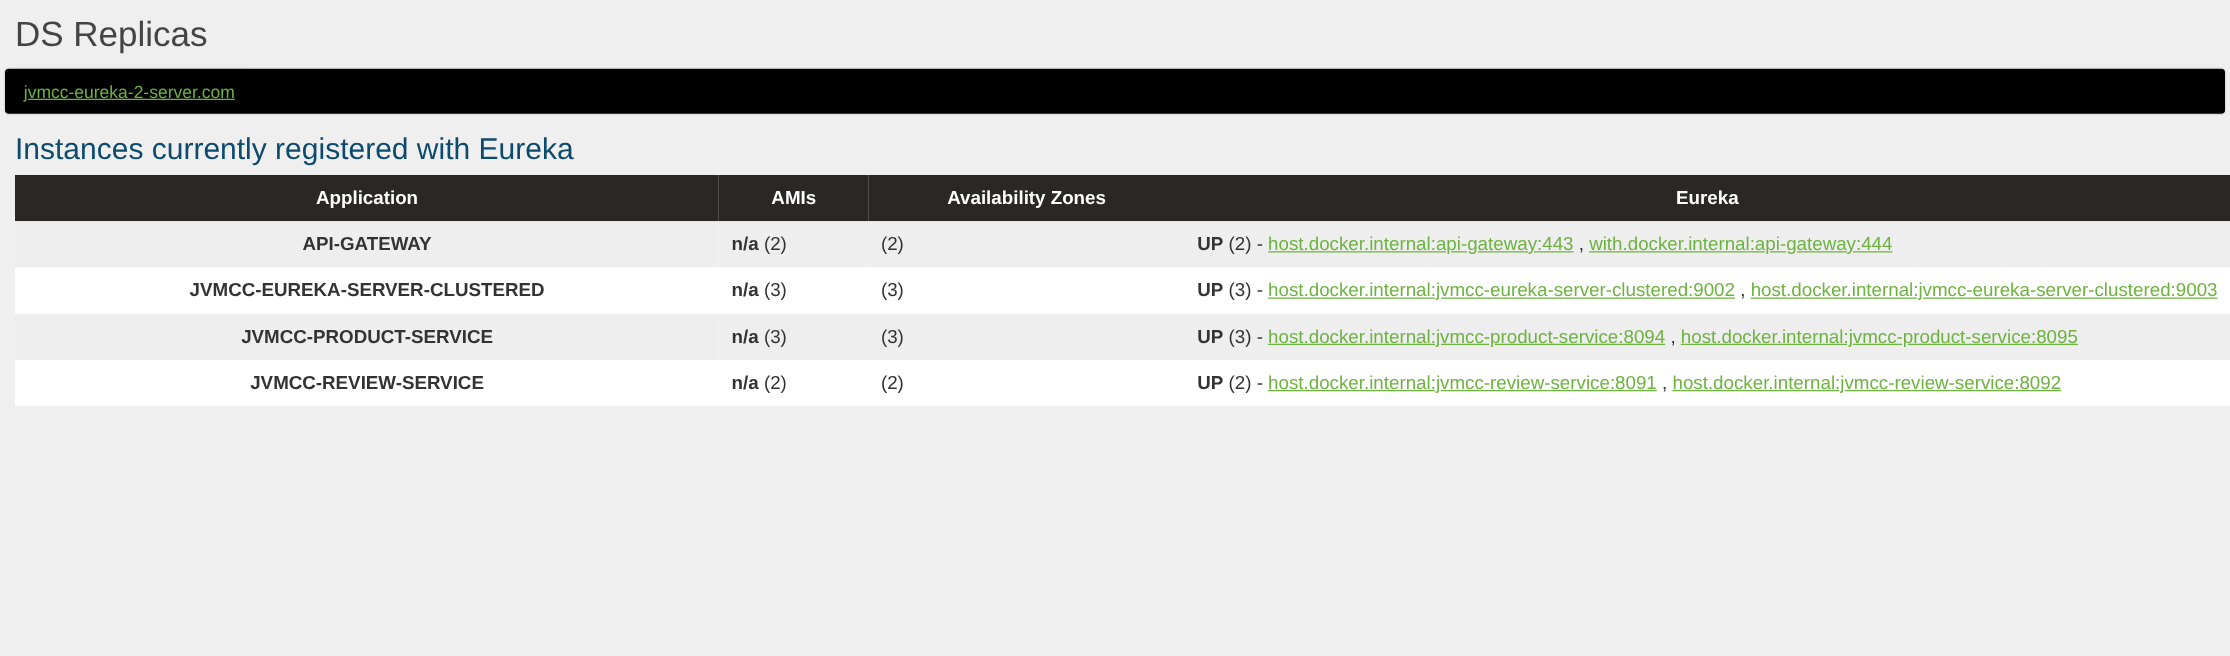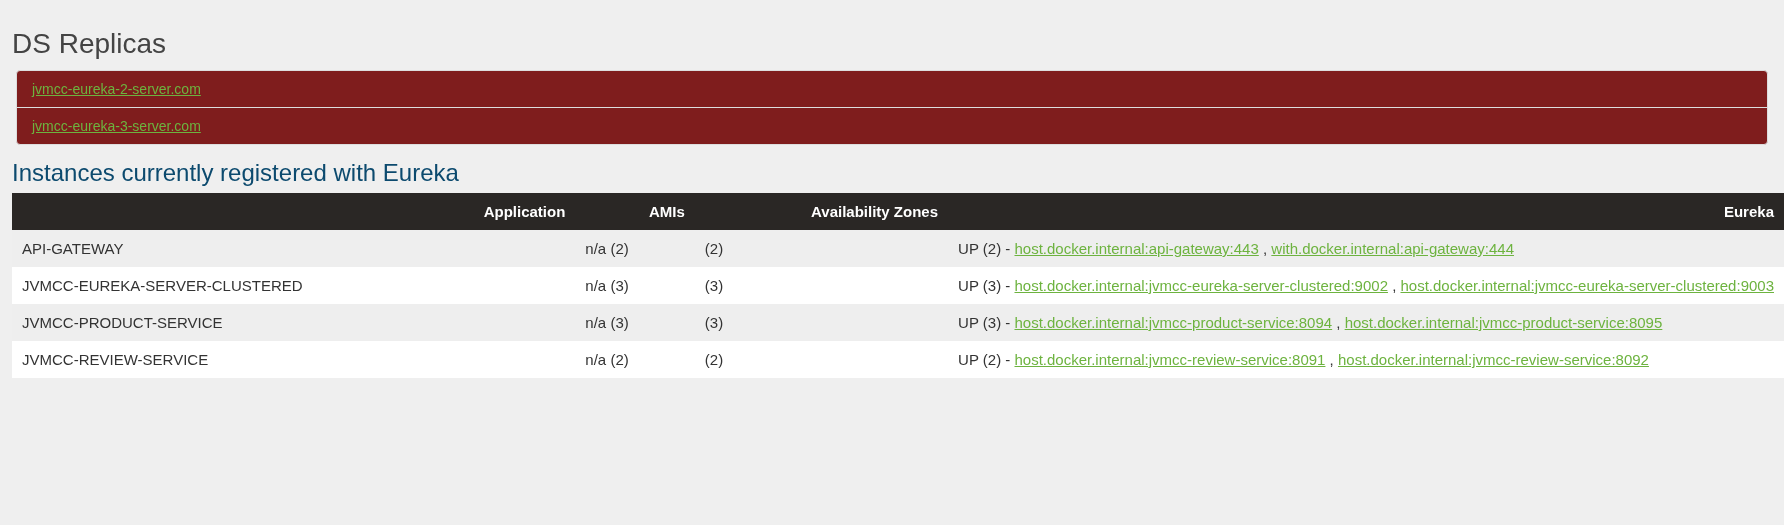--- a/index.html
+++ b/index.html
@@ -6,76 +6,75 @@
     body {
       font-family: "Helvetica Neue", Helvetica, Arial, sans-serif;
       background: #efefef;
       color: #333;
       font-size: 14px;
     }
     h1 {
       font-size: 28px;
       font-weight: 400;
       color: #444;
-      padding: 28px 12px 10px;
+      padding: 12px 12px 10px;
     }
     h2 {
       font-size: 24px;
       font-weight: 400;
       color: #0c4a6e;
       padding: 6px 12px 6px;
     }
     .list-group {
-      background: #7f1d1d;
+      background: #000000;
       border: 1px solid #ddd;
       border-radius: 4px;
-      margin: 0 16px 8px;
+      margin: 0 3px 8px;
     }
     .list-group-item {
       padding: 10px 15px;
       border-bottom: 1px solid #ddd;
     }
     .list-group-item:last-child { border-bottom: none; }
     a.link {
       color: #6db33f;
       text-decoration: underline;
     }
     table {
       width: calc(100% - 12px);
       margin-left: 12px;
       border-collapse: collapse;
       background: #fff;
     }
     thead th {
       background: #2a2725;
       color: #fff;
       font-weight: 600;
-      text-align: right;
+      text-align: center;
       padding: 10px 10px;
       font-size: 15px;
     }
     tbody td {
       padding: 10px 10px;
       font-size: 15px;
       white-space: nowrap;
     }
     tbody tr:nth-child(odd) { background: #eeeeee; }
     tbody tr:nth-child(even) { background: #ffffff; }
-    .bold { font-weight: 400; }
+    .bold { font-weight: 700; text-align: center; }
     .status-cell a.link { margin: 0; }
     .sep { color: #333; }
   </style>
 </head>
 <body>
 
 <h1>DS Replicas</h1>
 
 <div class="list-group" id="replicas-list">
     <div class="list-group-item"><a class="link" href="#">jvmcc-eureka-2-server.com</a></div>
-    <div class="list-group-item"><a class="link" href="#">jvmcc-eureka-3-server.com</a></div>
   </div>
 
 <h2>Instances currently registered with Eureka</h2>
 
 <table>
   <thead>
     <tr>
       <th style="width:33%">Application</th>
       <th style="width:7%">AMIs</th>
       <th style="width:15%">Availability Zones</th>

